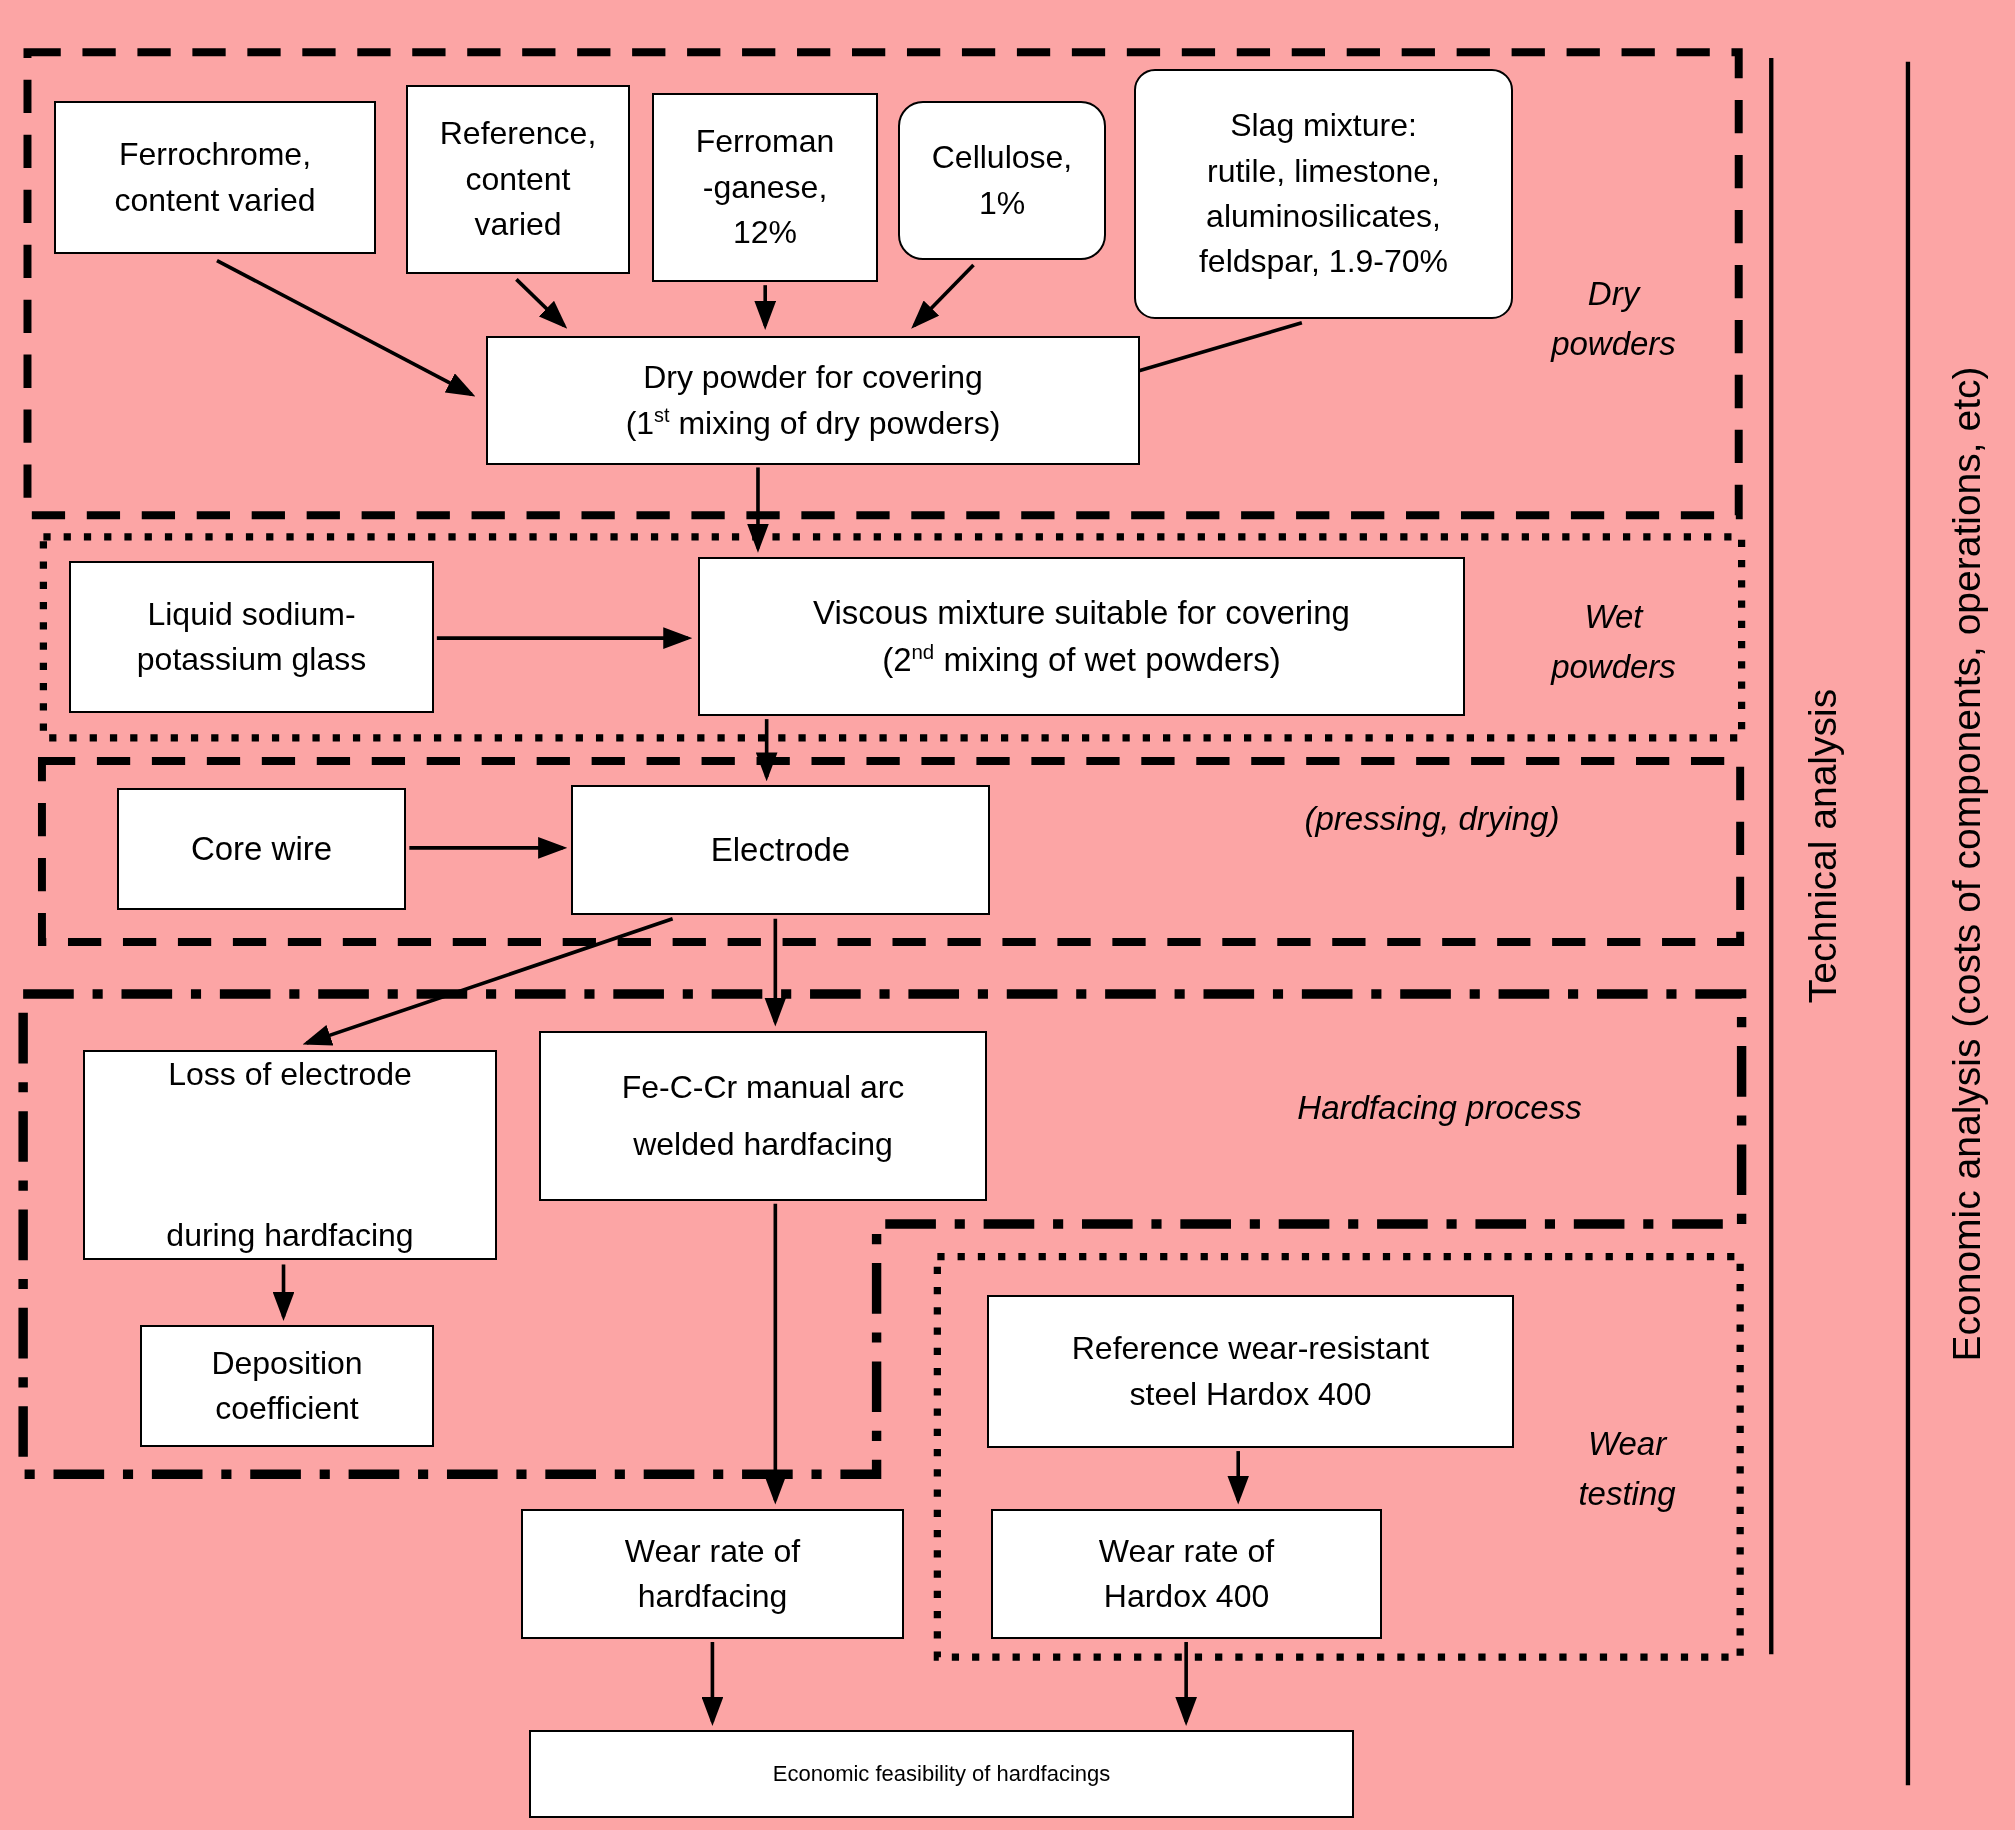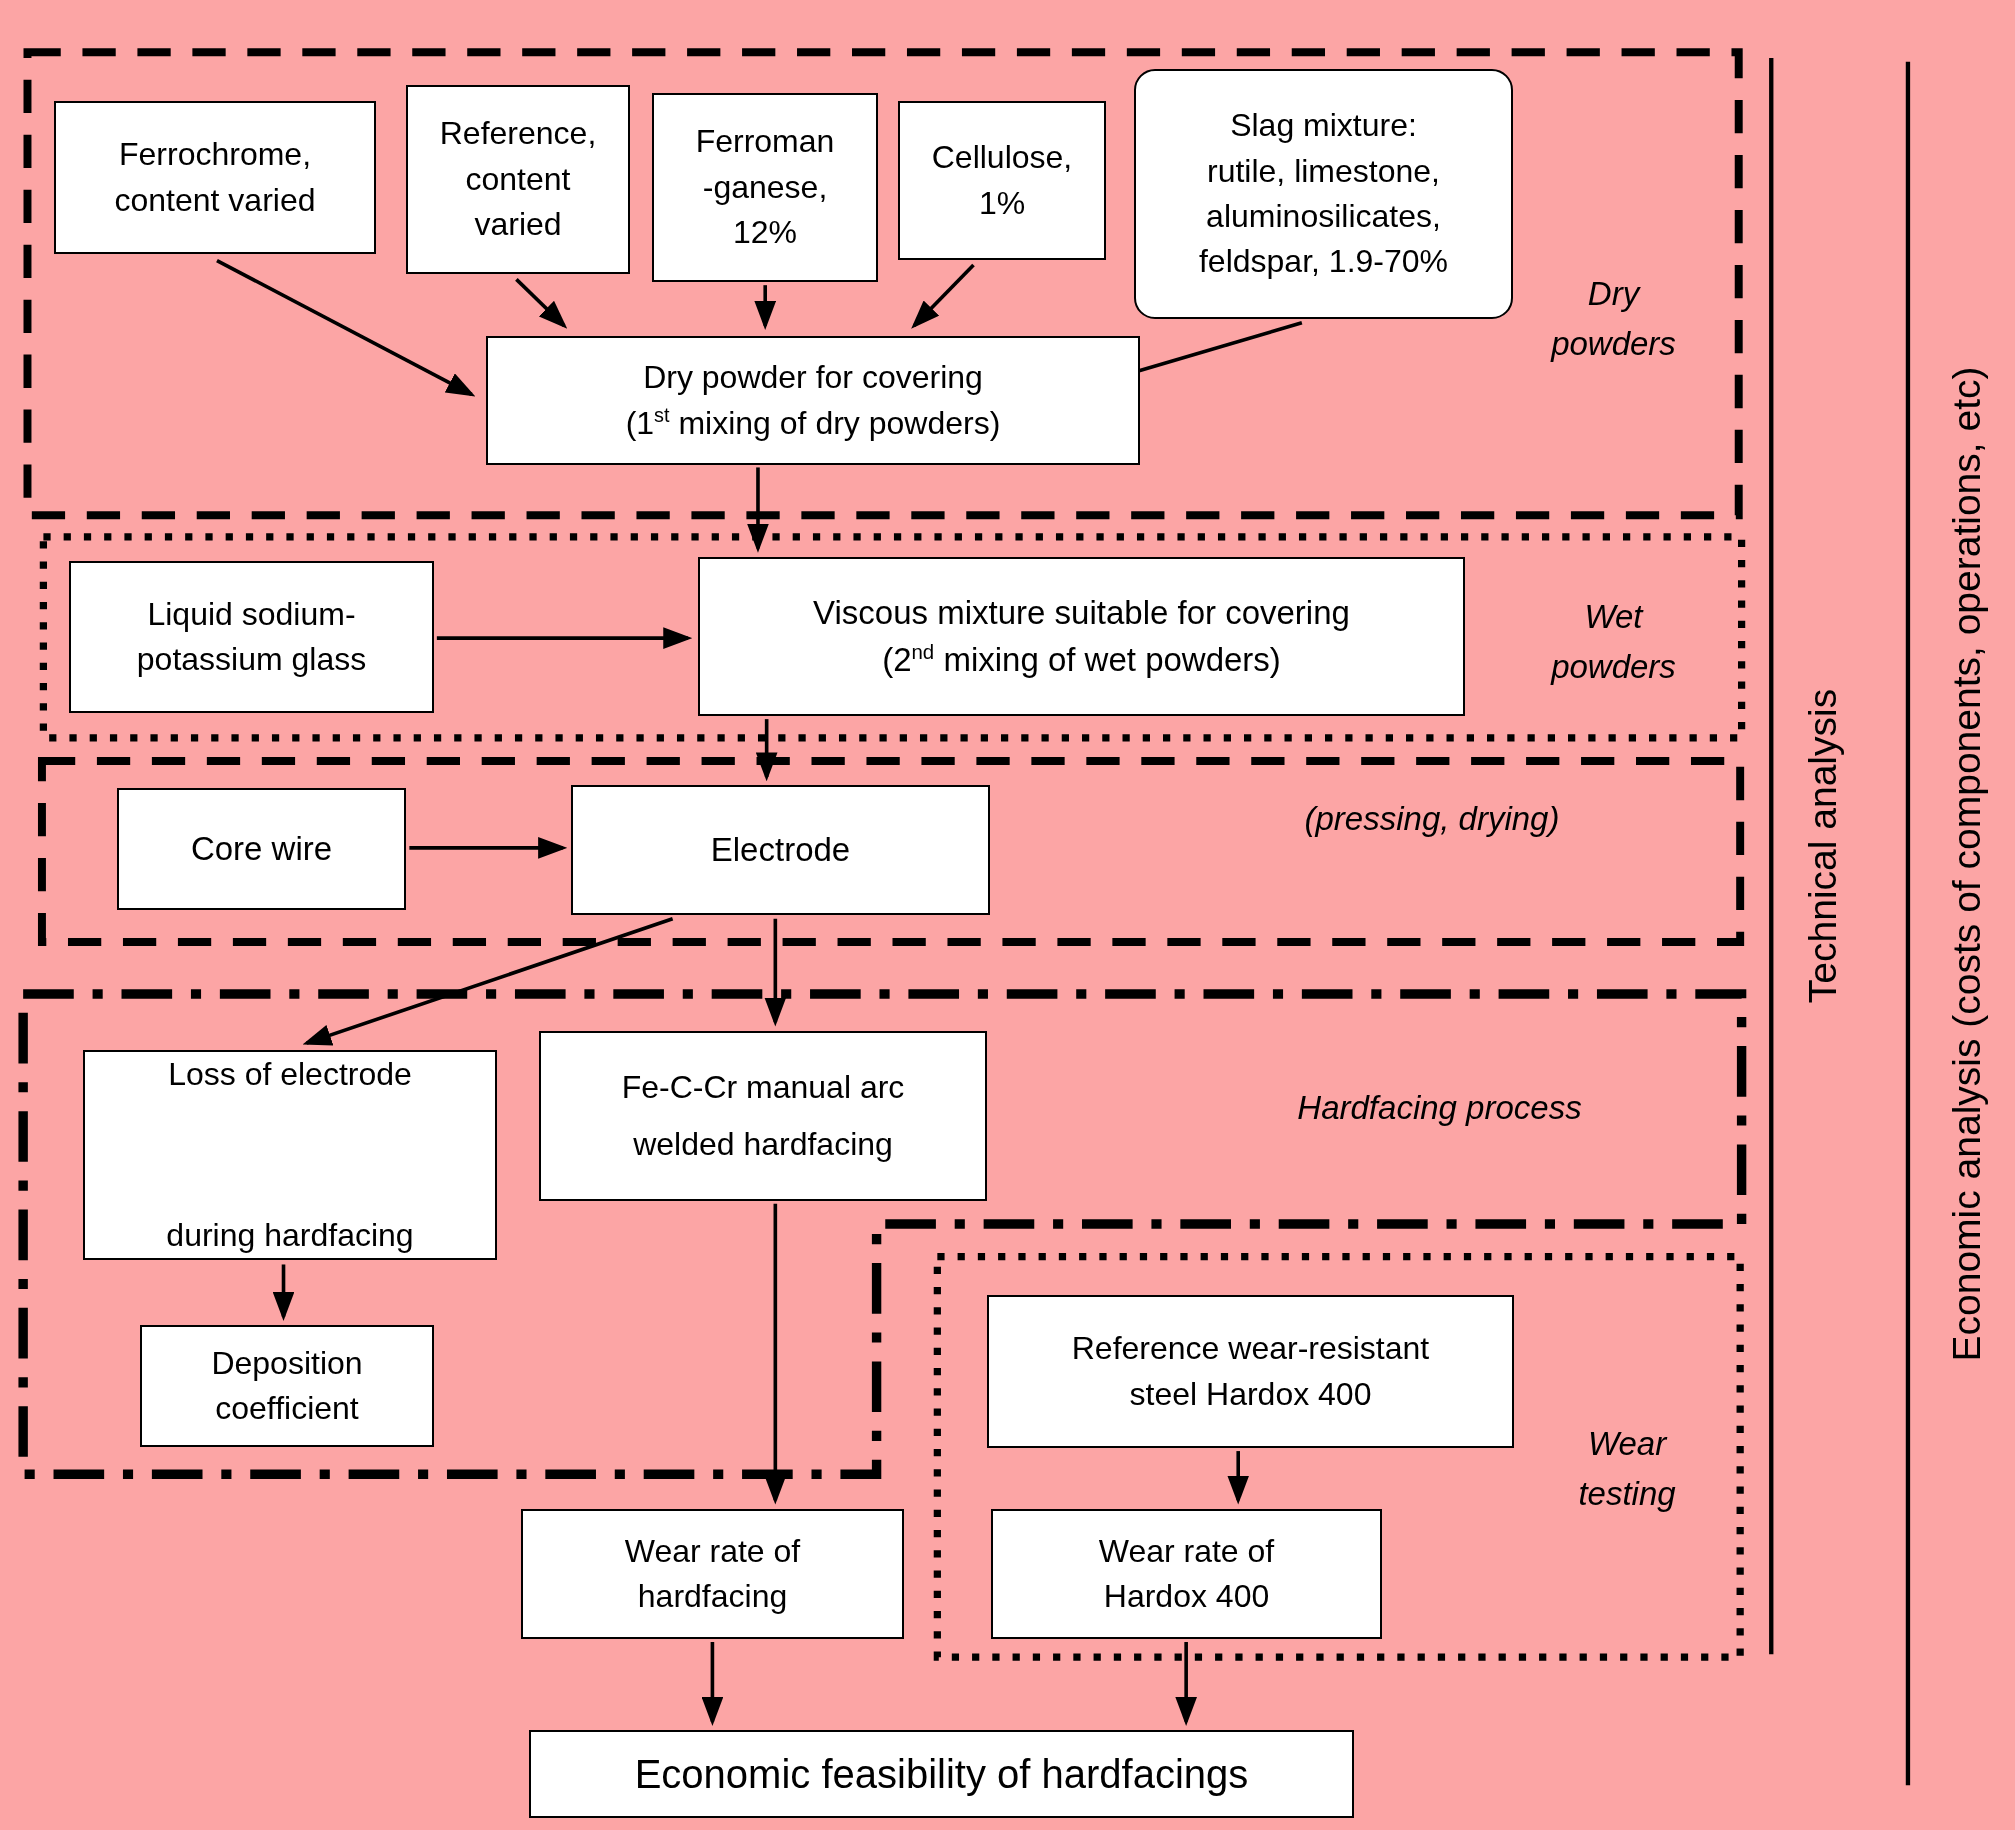--- a/index.html
+++ b/index.html
@@ -72,21 +72,21 @@
     <span>content</span>
     <span>varied</span>
   </div>
 
   <div class="box" style="left:652px;top:93px;width:226px;height:189px;">
     <span>Ferroman</span>
     <span>-ganese,</span>
     <span>12%</span>
   </div>
 
-  <div class="box" style="left:898px;top:101px;width:208px;height:159px;">
+  <div class="box" style="left:898px;top:101px;width:208px;height:159px;border-radius:25px;">
     <span>Cellulose,</span>
     <span>1%</span>
   </div>
 
   <div class="box" style="left:1134px;top:69px;width:379px;height:250px;border-radius:21px;">
     <span>Slag mixture:</span>
     <span>rutile, limestone,</span>
     <span>aluminosilicates,</span>
     <span>feldspar, 1.9-70%</span>
   </div>
@@ -164,21 +164,21 @@
   <div class="box" style="left:521px;top:1509px;width:383px;height:130px;">
     <span>Wear rate of</span>
     <span>hardfacing</span>
   </div>
 
   <div class="box" style="left:991px;top:1509px;width:391px;height:130px;">
     <span>Wear rate of</span>
     <span>Hardox 400</span>
   </div>
 
-  <div class="box" style="left:529px;top:1730px;width:825px;height:88px;font-size:40px;">
+  <div class="box" style="left:529px;top:1730px;width:825px;height:88px;font-size:22px;">
     <span>Economic feasibility of hardfacings</span>
   </div>
 
   <div class="vlabel" style="left:1823px;top:846px;">Technical analysis</div>
   <div class="vlabel" style="left:1967px;top:864px;">Economic analysis (costs of components, operations, etc)</div>
 
 </div>
 
 
 </body></html>

